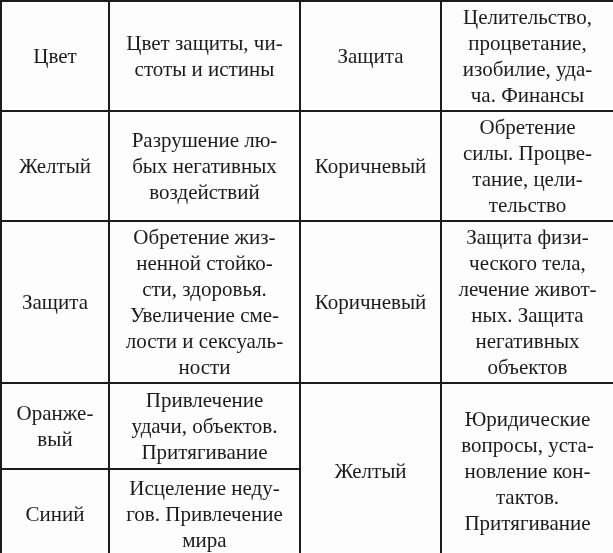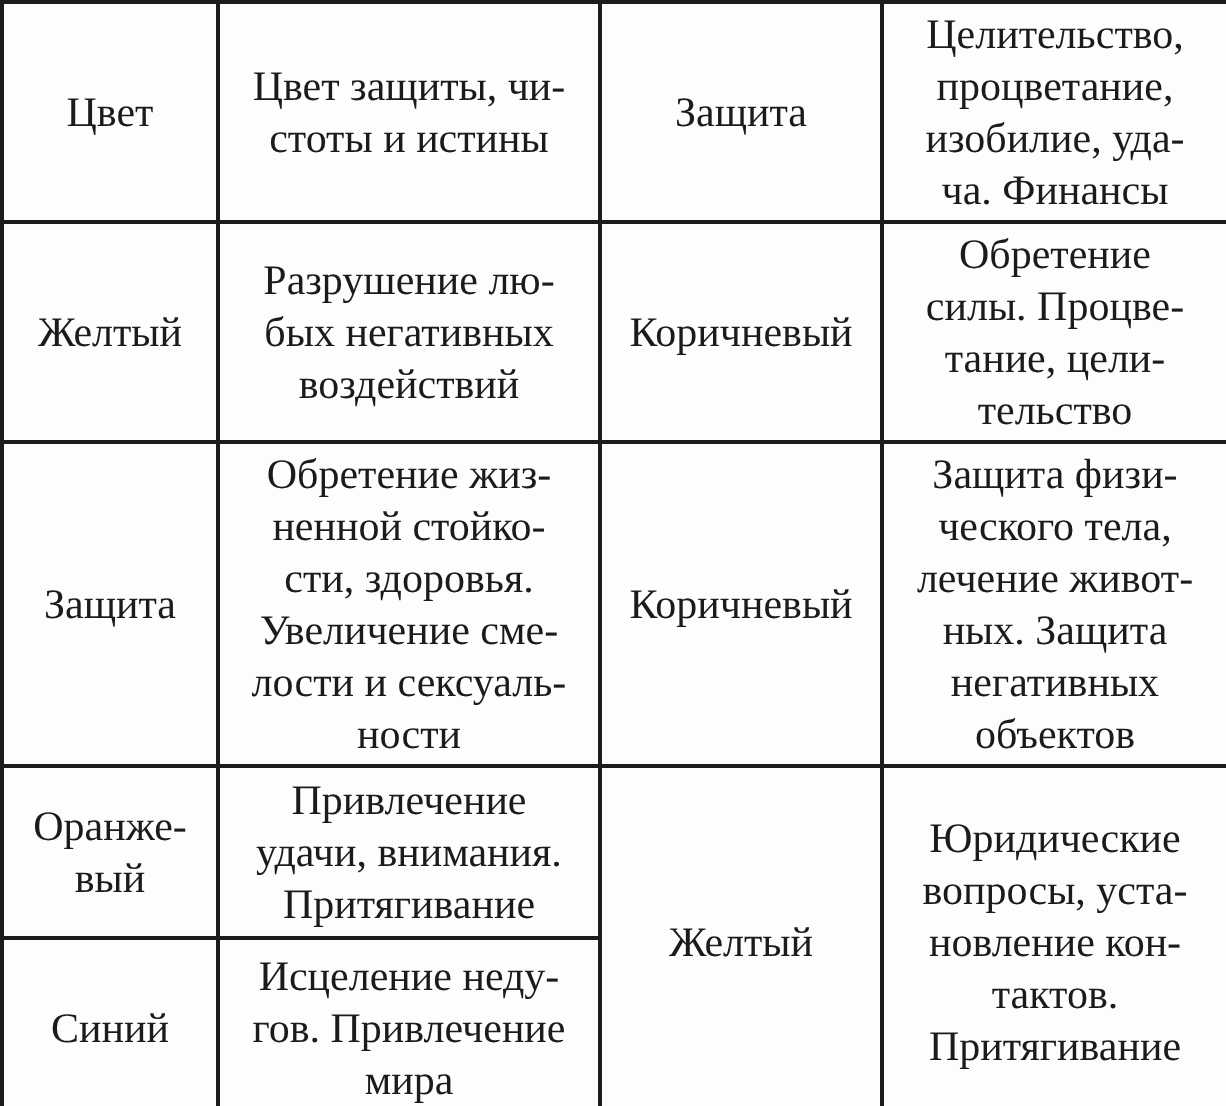--- a/index.html
+++ b/index.html
@@ -86,21 +86,21 @@
 ческого тела,
 лечение живот-
 ных. Защита
 негативных
 объектов</td>
       </tr>
       <tr class="r4">
         <td>Оранже-
 вый</td>
         <td>Привлечение
-удачи, внимания.
+удачи, объектов.
 Притягивание</td>
         <td rowspan="2">Желтый</td>
         <td rowspan="2">Юридические
 вопросы, уста-
 новление кон-
 тактов.
 Притягивание</td>
       </tr>
       <tr class="r5">
         <td>Синий</td>

